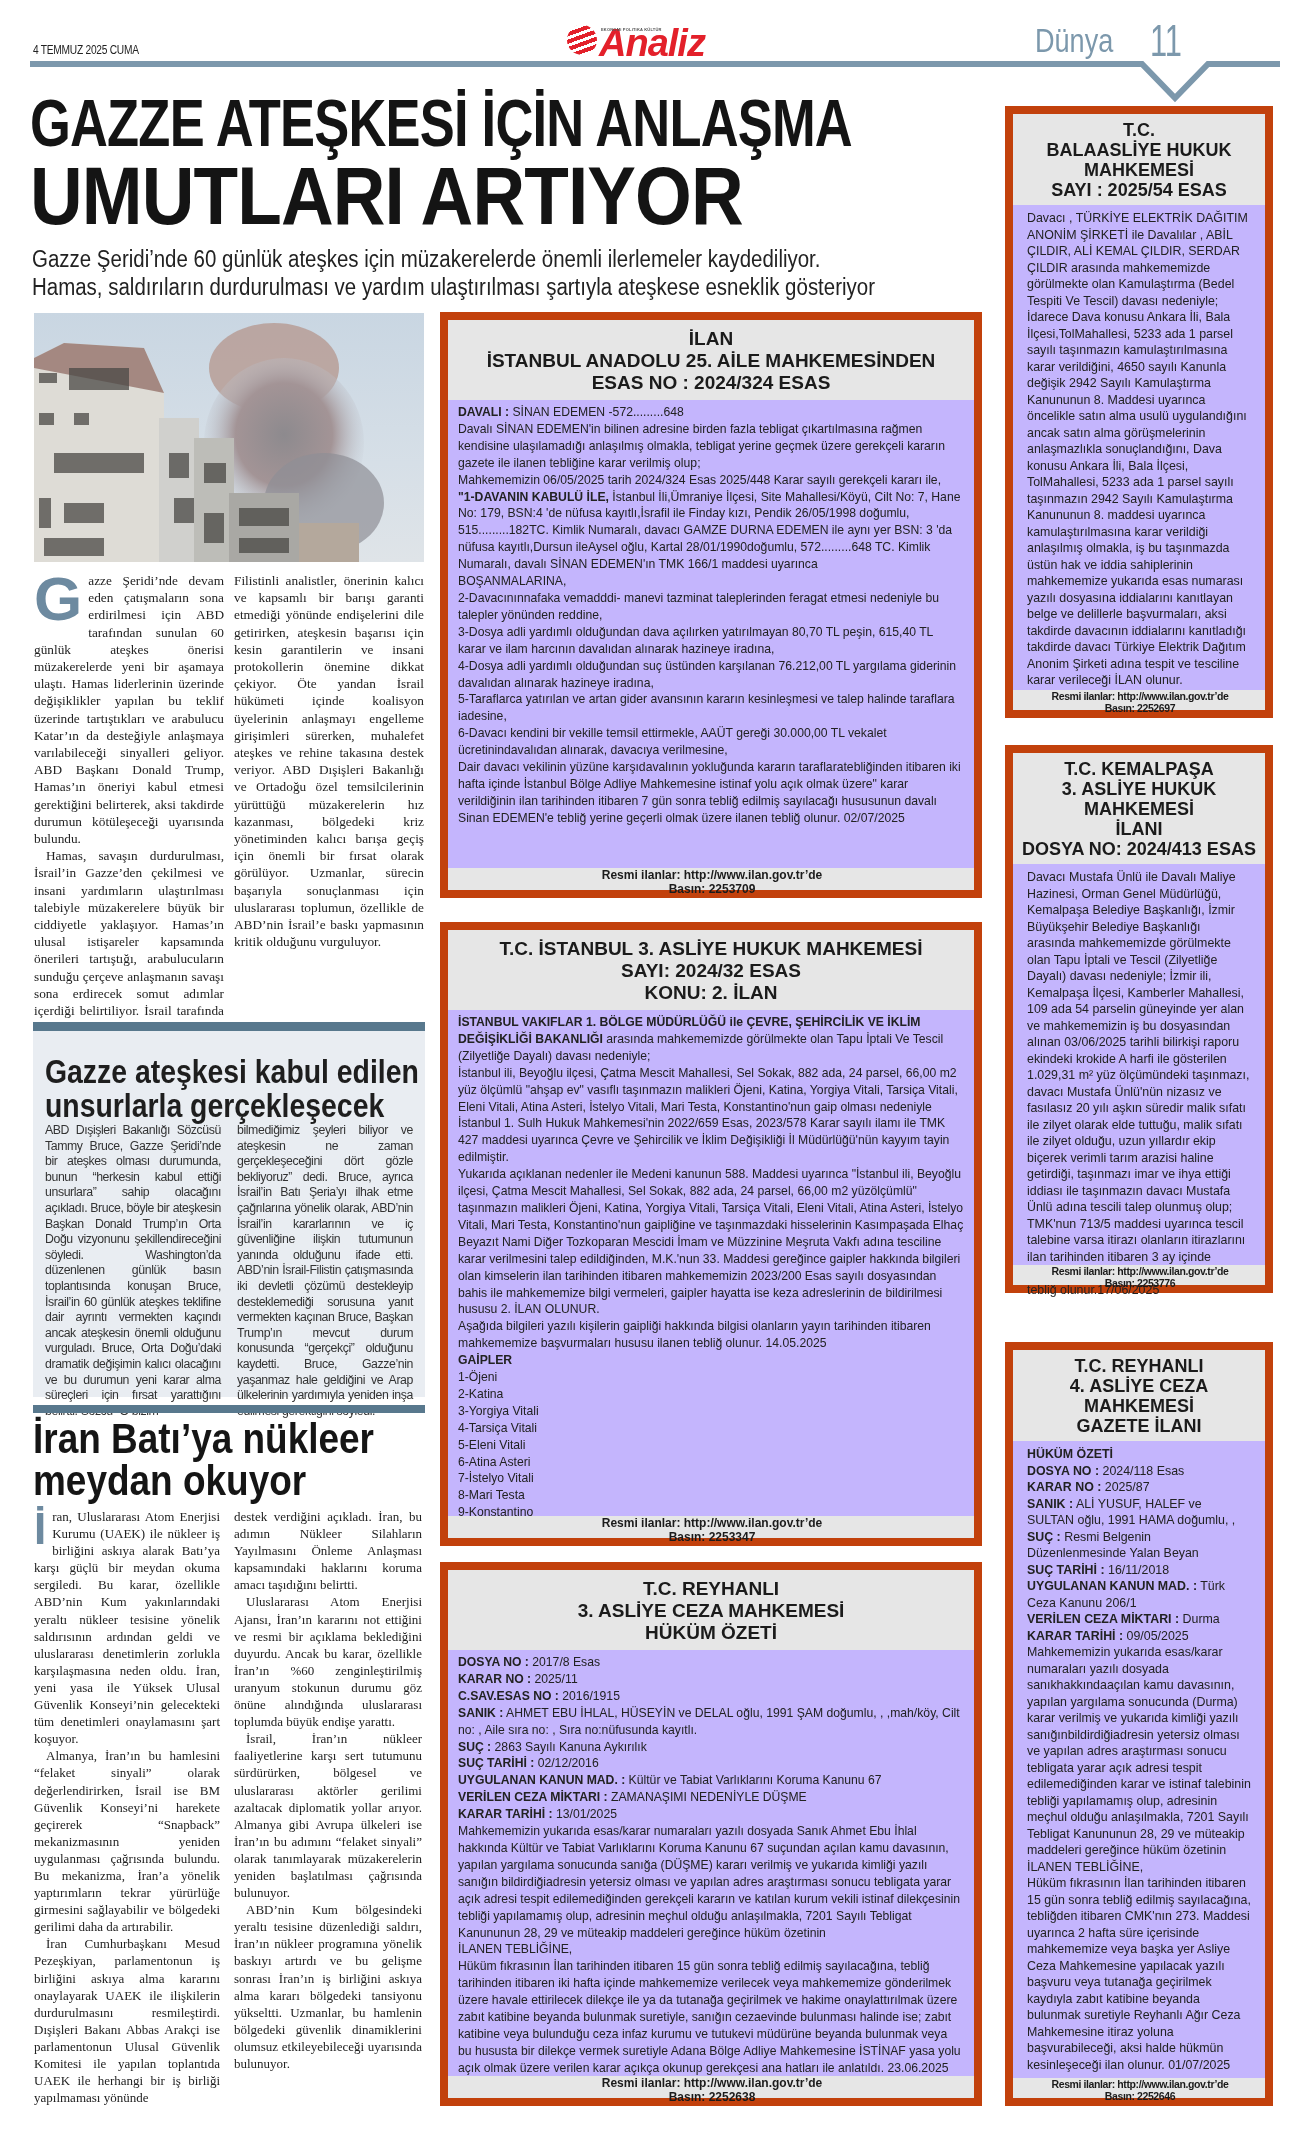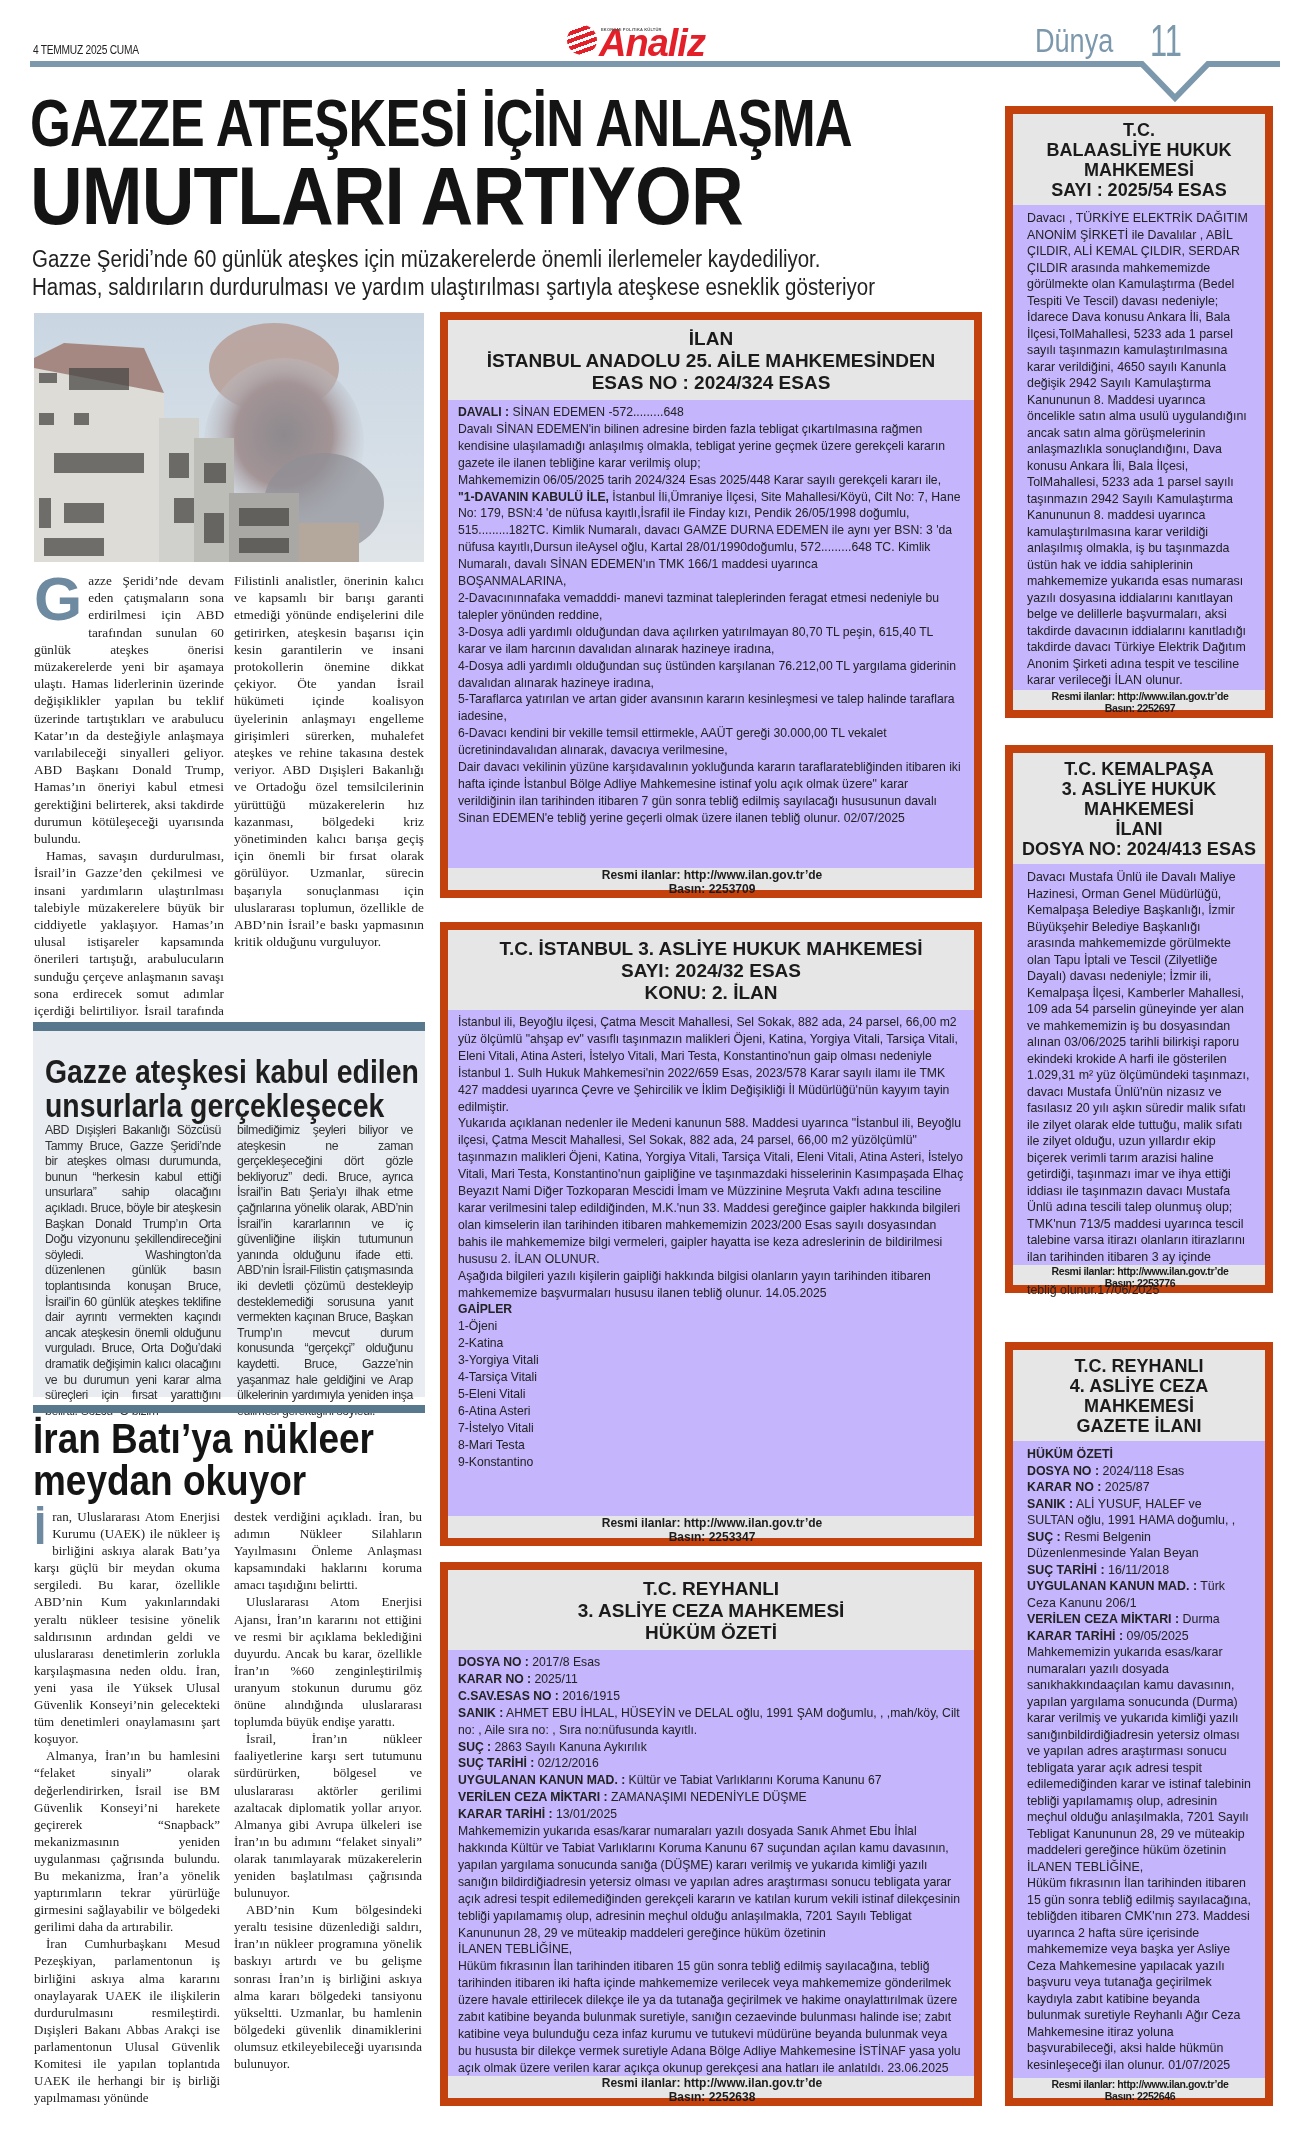--- a/index.html
+++ b/index.html
@@ -181,20 +181,21 @@
     </div>
   </section>
 
   <section class="notice" style="left:440px; top:922px; width:542px; height:624px;">
     <div class="notice-head">
       <div>T.C. İSTANBUL 3. ASLİYE HUKUK MAHKEMESİ</div>
       <div>SAYI: 2024/32 ESAS</div>
       <div>KONU: 2. İLAN</div>
     </div>
     <div class="notice-body">
+      <span class="ln"><b>İSTANBUL VAKIFLAR 1. BÖLGE MÜDÜRLÜĞÜ ile ÇEVRE, ŞEHİRCİLİK VE İKLİM DEĞİŞİKLİĞİ BAKANLIĞI</b><span> arasında mahkememizde görülmekte olan Tapu İptali Ve Tescil (Zilyetliğe Dayalı) davası nedeniyle;</span></span>
       <span class="ln">İstanbul ili, Beyoğlu ilçesi, Çatma Mescit Mahallesi, Sel Sokak, 882 ada, 24 parsel, 66,00 m2 yüz ölçümlü "ahşap ev" vasıflı taşınmazın malikleri Öjeni, Katina, Yorgiya Vitali, Tarsiça Vitali, Eleni Vitali, Atina Asteri, İstelyo Vitali, Mari Testa, Konstantino'nun gaip olması nedeniyle İstanbul 1. Sulh Hukuk Mahkemesi'nin 2022/659 Esas, 2023/578 Karar sayılı ilamı ile TMK 427 maddesi uyarınca Çevre ve Şehircilik ve İklim Değişikliği İl Müdürlüğü'nün kayyım tayin edilmiştir.</span>
       <span class="ln">Yukarıda açıklanan nedenler ile Medeni kanunun 588. Maddesi uyarınca "İstanbul ili, Beyoğlu ilçesi, Çatma Mescit Mahallesi, Sel Sokak, 882 ada, 24 parsel, 66,00 m2 yüzölçümlü" taşınmazın malikleri Öjeni, Katina, Yorgiya Vitali, Tarsiça Vitali, Eleni Vitali, Atina Asteri, İstelyo Vitali, Mari Testa, Konstantino'nun gaipliğine ve taşınmazdaki hisselerinin Kasımpaşada Elhaç Beyazıt Nami Diğer Tozkoparan Mescidi İmam ve Müzzinine Meşruta Vakfı adına tesciline karar verilmesini talep edildiğinden, M.K.'nun 33. Maddesi gereğince gaipler hakkında bilgileri olan kimselerin ilan tarihinden itibaren mahkememizin 2023/200 Esas sayılı dosyasından bahis ile mahkememize bilgi vermeleri, gaipler hayatta ise keza adreslerinin de bildirilmesi hususu 2. İLAN OLUNUR.</span>
       <span class="ln">Aşağıda bilgileri yazılı kişilerin gaipliği hakkında bilgisi olanların yayın tarihinden itibaren mahkememize başvurmaları hususu ilanen tebliğ olunur. 14.05.2025</span>
       <b class="ln">GAİPLER</b>
       <span class="ln">1-Öjeni</span>
       <span class="ln">2-Katina</span>
       <span class="ln">3-Yorgiya Vitali</span>
       <span class="ln">4-Tarsiça Vitali</span>
       <span class="ln">5-Eleni Vitali</span>
       <span class="ln">6-Atina Asteri</span>

